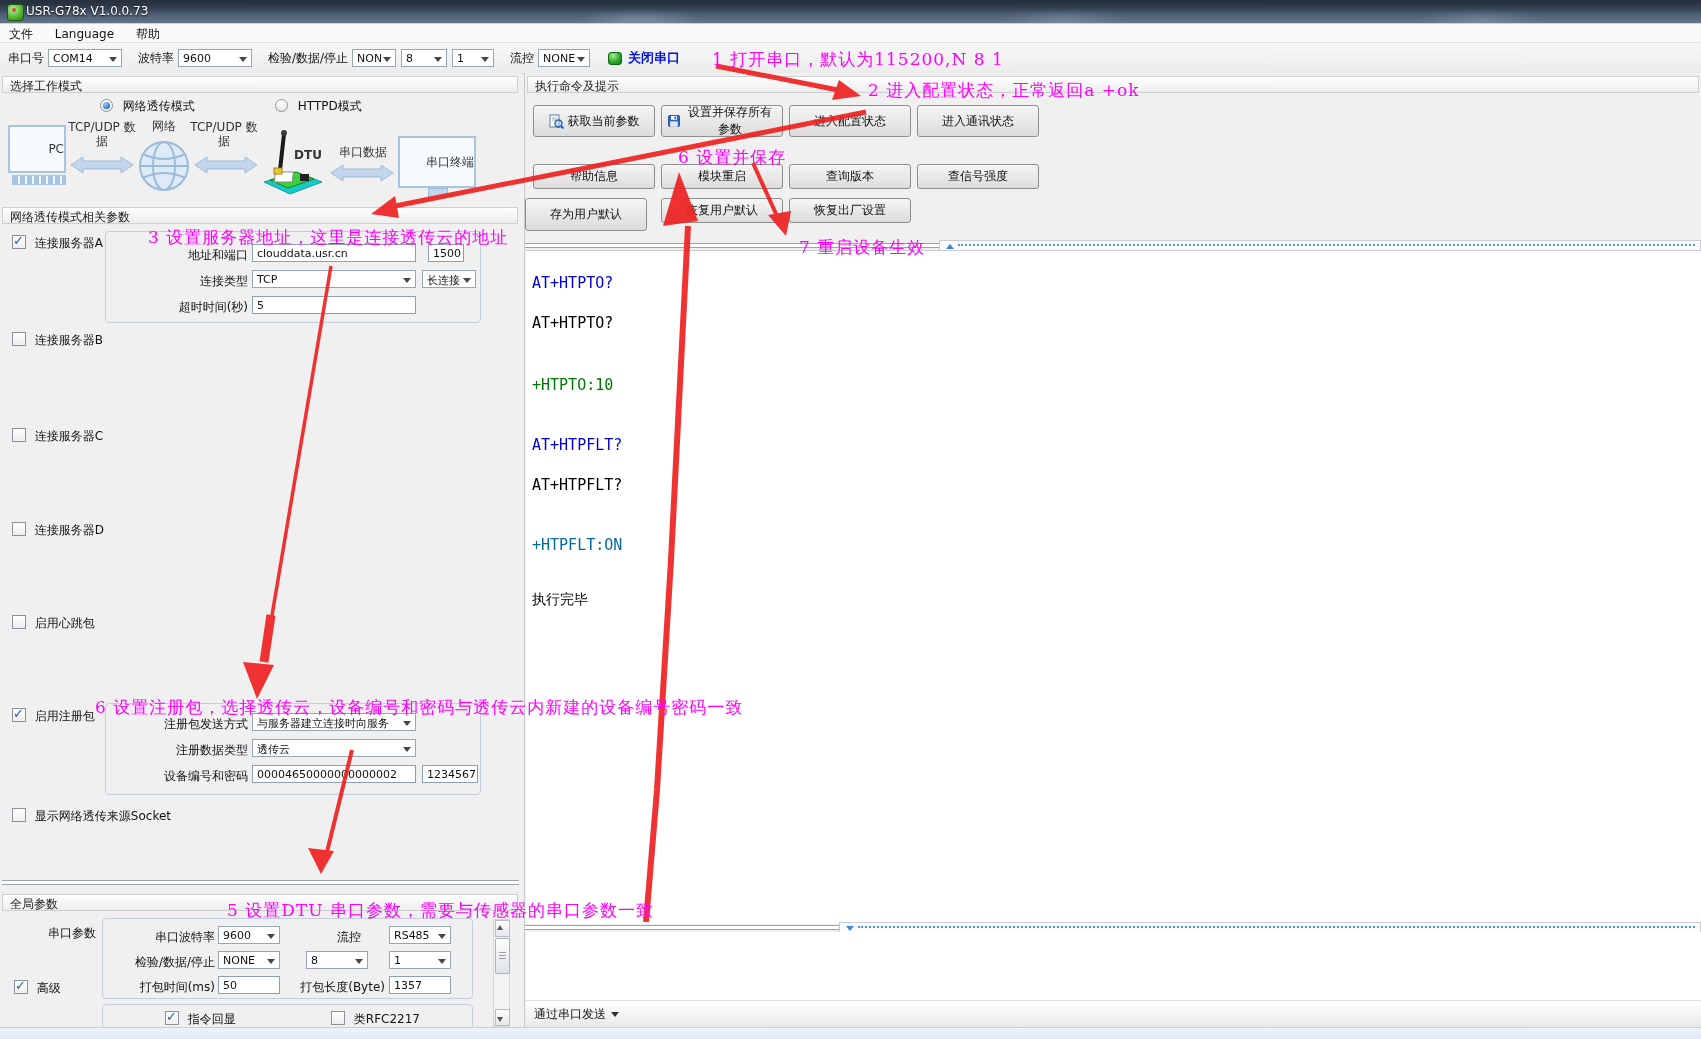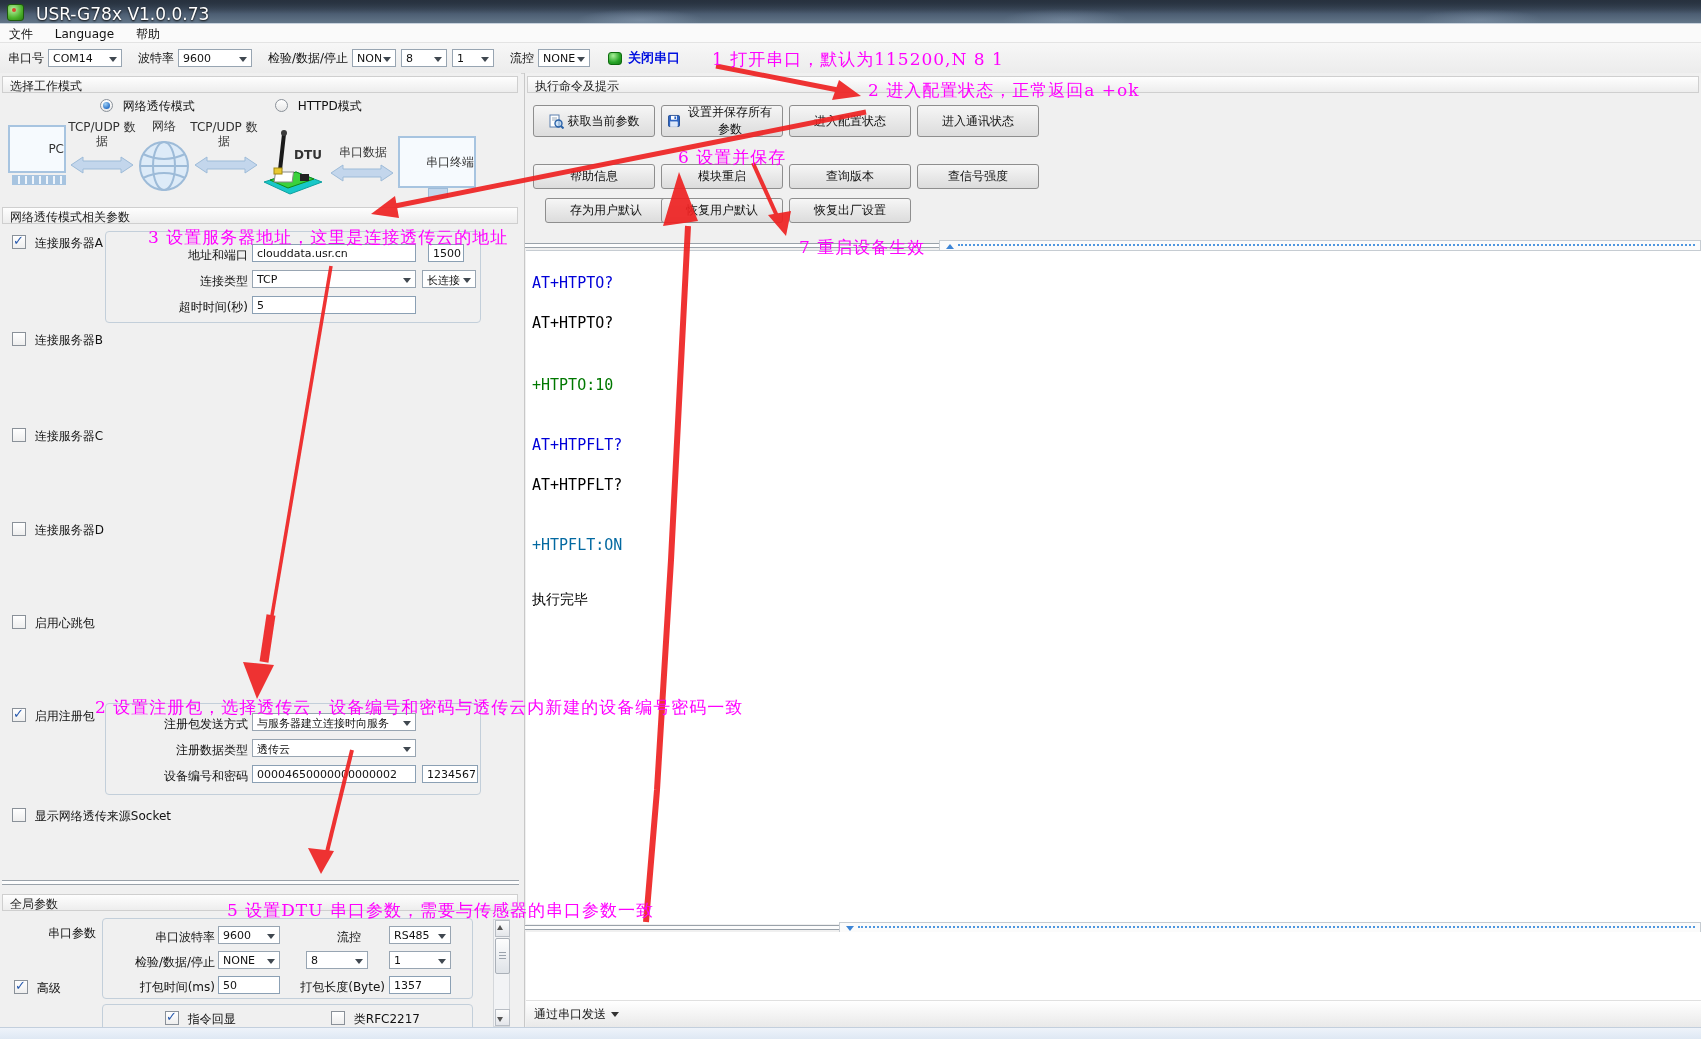--- a/index.html
+++ b/index.html
@@ -6,21 +6,21 @@
   #app{position:relative;width:1701px;height:1039px;background:#f0f0f0;overflow:hidden;
        font-family:"DejaVu Sans","Liberation Sans",sans-serif;font-size:12px;color:#111;}
   
   .titlebar{position:absolute;left:0;top:0;width:100%;height:23px;
     background:
       radial-gradient(ellipse 90px 16px at 640px 20px, rgba(190,210,235,.28), transparent 70%),
       radial-gradient(ellipse 90px 16px at 1065px 20px, rgba(190,210,235,.22), transparent 70%),
       radial-gradient(ellipse 90px 16px at 1480px 20px, rgba(190,210,235,.22), transparent 70%),
       linear-gradient(180deg,#27313e,#42526600 60%),linear-gradient(180deg,#2c3847,#4c5d72 60%,#637689);
     border-bottom:1px solid #c9d3de;}
-  .titlebar .title{position:absolute;left:36px;top:4px;color:#fff;font-size:17px;text-shadow:0 1px 2px #000;}
+  .titlebar .title{position:absolute;left:26px;top:4px;color:#fff;font-size:12px;text-shadow:0 1px 2px #000;}
   .app-ico{position:absolute;left:7px;top:4px;width:15px;height:15px;border-radius:3px;
     background:radial-gradient(circle at 35% 30%,#b8f0a0,#4db32c 60%,#2c7d12);border:1px solid #1d5a0c;}
   .app-ico::after{content:"";position:absolute;left:4px;top:3px;width:4px;height:4px;border-radius:50%;background:#d94b30;}
   .menubar{position:absolute;left:0;top:24px;width:100%;height:18px;background:#fafafa;border-bottom:1px solid #e3e3e3;}
   .menubar .mi{display:inline-block;padding:2px 9px 0 9px;height:16px;cursor:default;}
   .toolbar{position:absolute;left:0;top:43px;width:100%;height:30px;background:linear-gradient(#f7f7f7,#ececec);
     border-bottom:1px solid #d2d2d2;display:flex;align-items:center;}
   .toolbar .tl{margin-left:8px;white-space:nowrap;}
   
   .combo{position:relative;display:inline-block;height:18px;background:#fff;border:1px solid #98a5b2;
@@ -350,21 +350,21 @@
       <button class="btn" style="left:136px;top:91px;width:122px;height:25px;">
         <span>模块重启</span>
         </button>
       <button class="btn" style="left:264px;top:91px;width:122px;height:25px;">
         <span>查询版本</span>
         </button>
       <button class="btn" style="left:392px;top:91px;width:122px;height:25px;">
         <span>查信号强度</span>
         </button>
 
-      <button class="btn" style="left:20px;top:125px;width:122px;height:25px;">
+      <button class="btn" style="left:0;top:125px;width:122px;height:33px;">
         <span>存为用户默认</span>
         </button>
       <button class="btn" style="left:136px;top:125px;width:122px;height:25px;">
         <span>恢复用户默认</span>
         </button>
       <button class="btn" style="left:264px;top:125px;width:122px;height:25px;">
         <span>恢复出厂设置</span>
         </button>
 
       <div class="dbl" style="left:0;top:170px;width:414px;"></div>
@@ -414,17 +414,17 @@
       <polyline points="688,226 671,560 657,790 646,922" fill="none" stroke-width="6"></polyline>
       <polygon points="679,172 663,226 698,221" stroke="none"></polygon>
       <line x1="753" y1="163" x2="777" y2="216" stroke-width="4"></line>
       <polygon points="786,236 768,215 791,211" stroke="none"></polygon>
     </g>
   </svg>
 
   <div class="ann" style="left:712px;top:48px;">1 打开串口，默认为115200,N 8 1</div>
   <div class="ann" style="left:868px;top:79px;">2 进入配置状态，正常返回a +ok</div>
   <div class="ann" style="left:148px;top:226px;">3 设置服务器地址，这里是连接透传云的地址</div>
-  <div class="ann" style="left:95px;top:696px;">2 设置注册包，选择透传云，设备编号和密码与透传云内新建的设备编号密码一致</div>
+  <div class="ann" style="left:95px;top:696px;">6 设置注册包，选择透传云，设备编号和密码与透传云内新建的设备编号密码一致</div>
   <div class="ann" style="left:227px;top:899px;">5 设置DTU 串口参数，需要与传感器的串口参数一致</div>
   <div class="ann" style="left:678px;top:146px;">6 设置并保存</div>
   <div class="ann" style="left:799px;top:236px;">7 重启设备生效</div>
 </div>
 
 </body></html>

